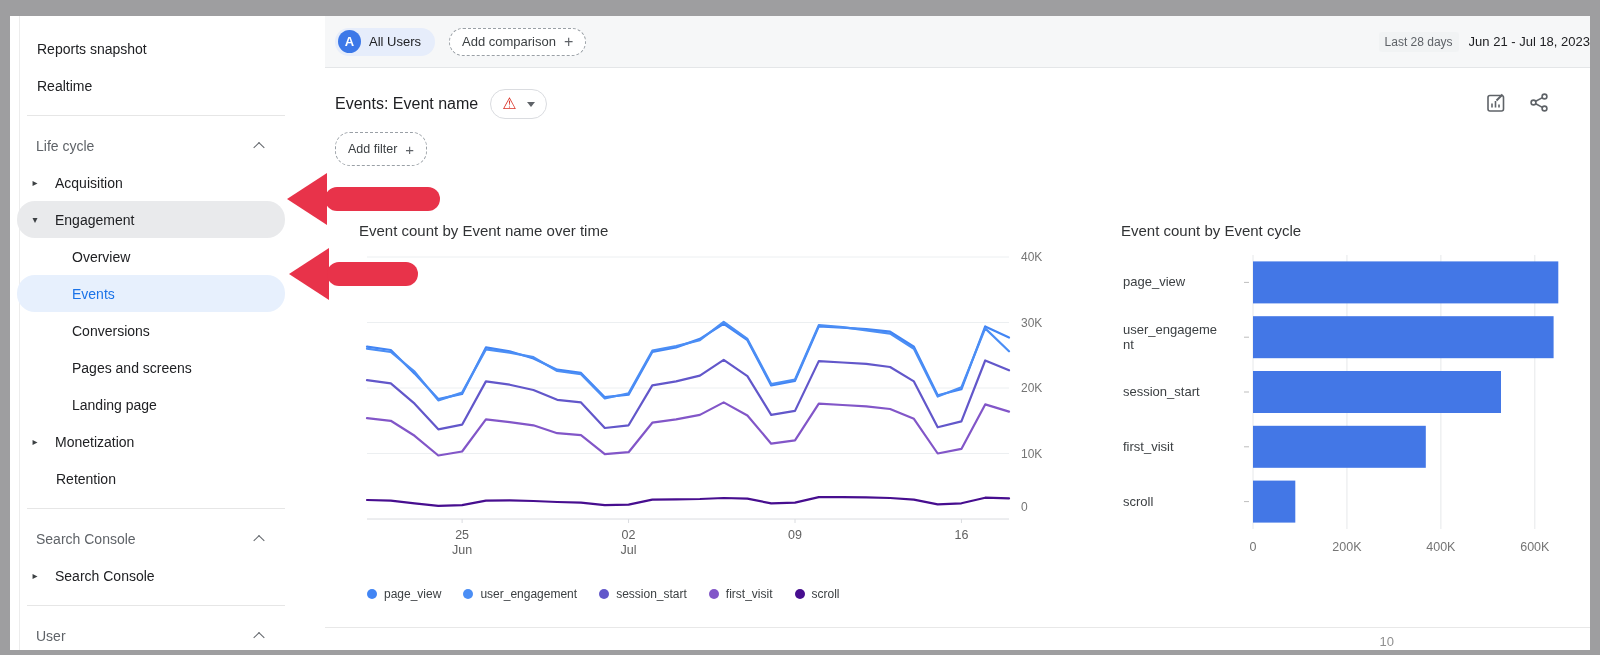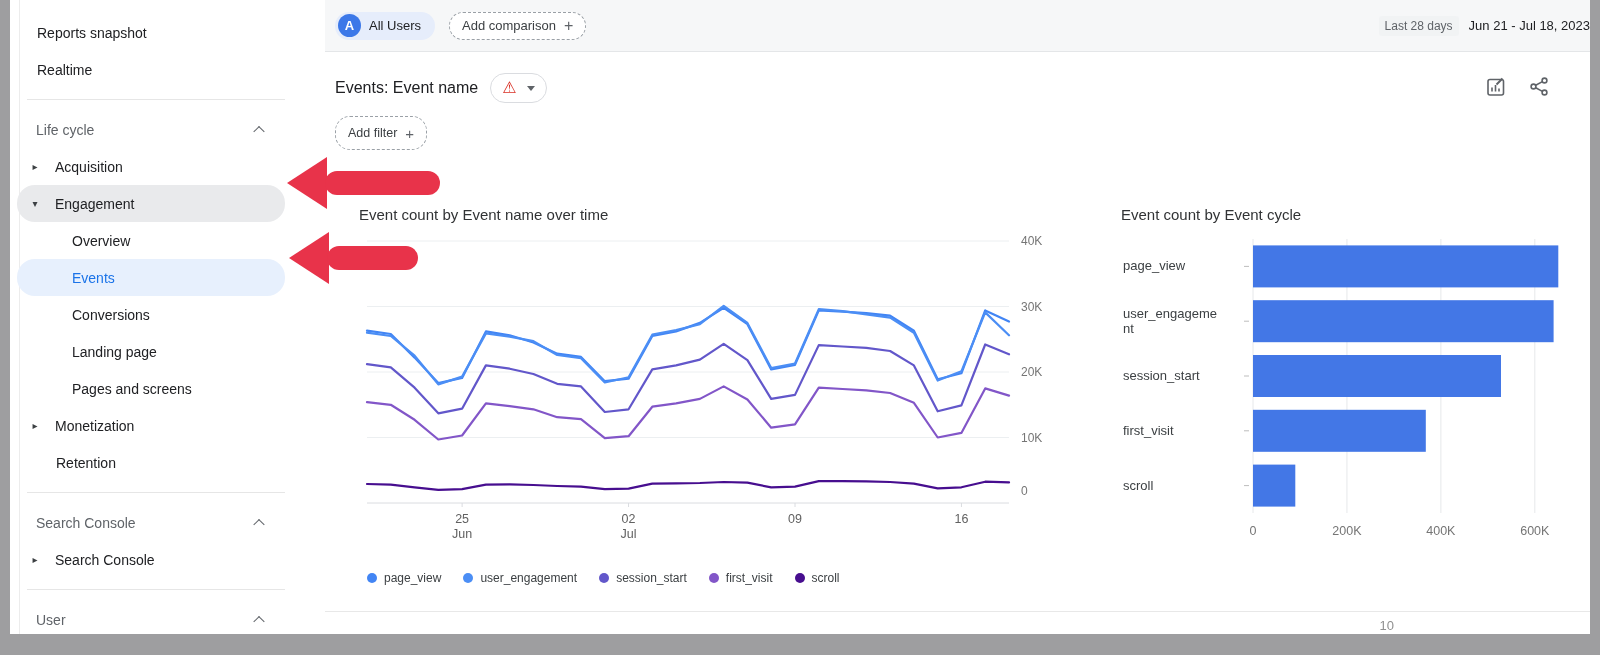--- a/index.html
+++ b/index.html
@@ -2,21 +2,21 @@
 <html><head>
 <meta charset="utf-8">
 <style>
   * { box-sizing: border-box; margin: 0; padding: 0; }
   html,body { width:1600px; height:655px; overflow:hidden; }
   body {
     font-family: "Liberation Sans", sans-serif;
     background:#9e9ea0;
   }
   .screen {
-    position:absolute; left:10px; top:0; width:1580px; height:634px;
+    position:absolute; left:10px; top:16px; width:1580px; height:634px;
     background:#ffffff; overflow:hidden; display:flex;
   }
   
   .sidebar {
     width:315px; flex:0 0 315px; background:#fff; padding-top:14px;
     position:relative; overflow:hidden;
   }
   .sidebar::before{ content:""; position:absolute; left:9px; top:0; bottom:0; width:1px; background:#ececec;}
   .sb-item { height:37px; display:flex; align-items:center; font-size:14px; color:#202124; position:relative; cursor:pointer;}
   .sb-link   { padding-left:27px; }
@@ -104,24 +104,24 @@
       <div class="sb-item sb-child">
         <span class="lab">Overview</span>
       </div>
       <div class="sb-item sb-child sel">
         <span class="lab">Events</span>
       </div>
       <div class="sb-item sb-child">
         <span class="lab">Conversions</span>
       </div>
       <div class="sb-item sb-child">
+        <span class="lab">Pages and screens</span>
+      </div>
+      <div class="sb-item sb-child">
         <span class="lab">Landing page</span>
-      </div>
-      <div class="sb-item sb-child">
-        <span class="lab">Pages and screens</span>
       </div>
       <div class="sb-item sb-parent">
         <span class="tri">▸</span>
         <span class="lab">Monetization</span>
       </div>
       <div class="sb-item sb-plain">
         <span class="lab">Retention</span>
       </div>
       <div class="sb-divider"></div>
       <div class="sb-item sb-header">

